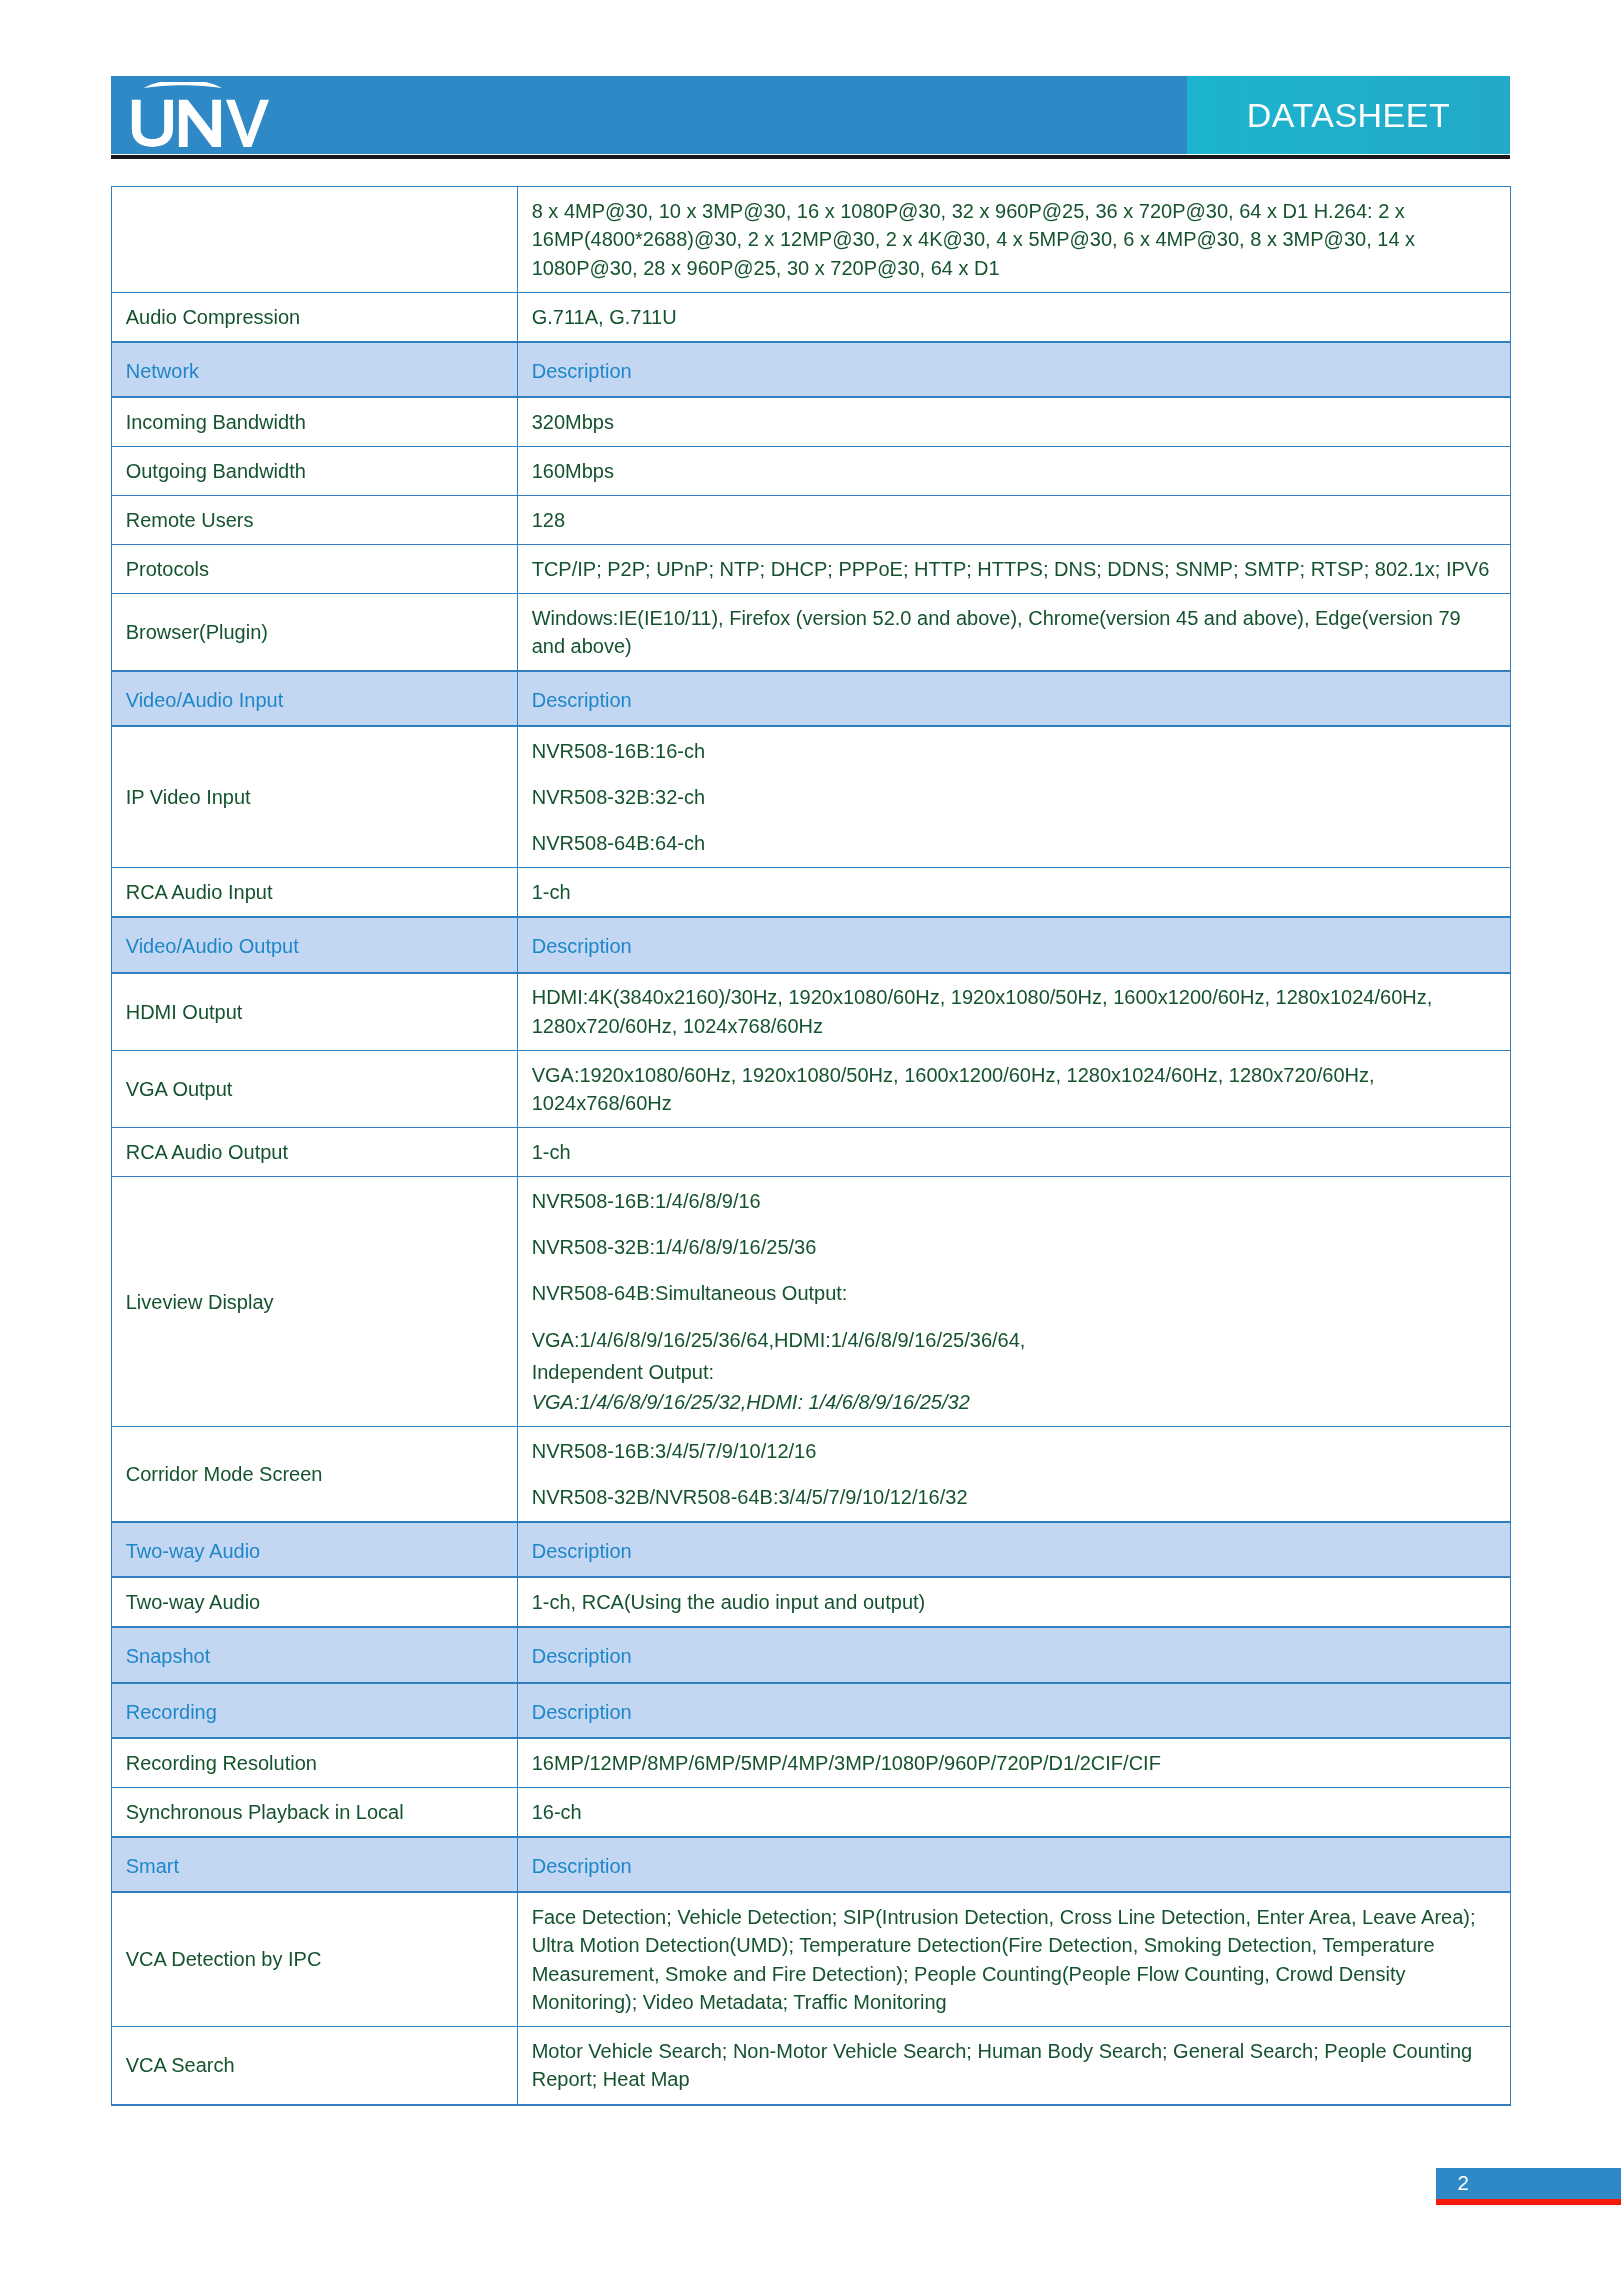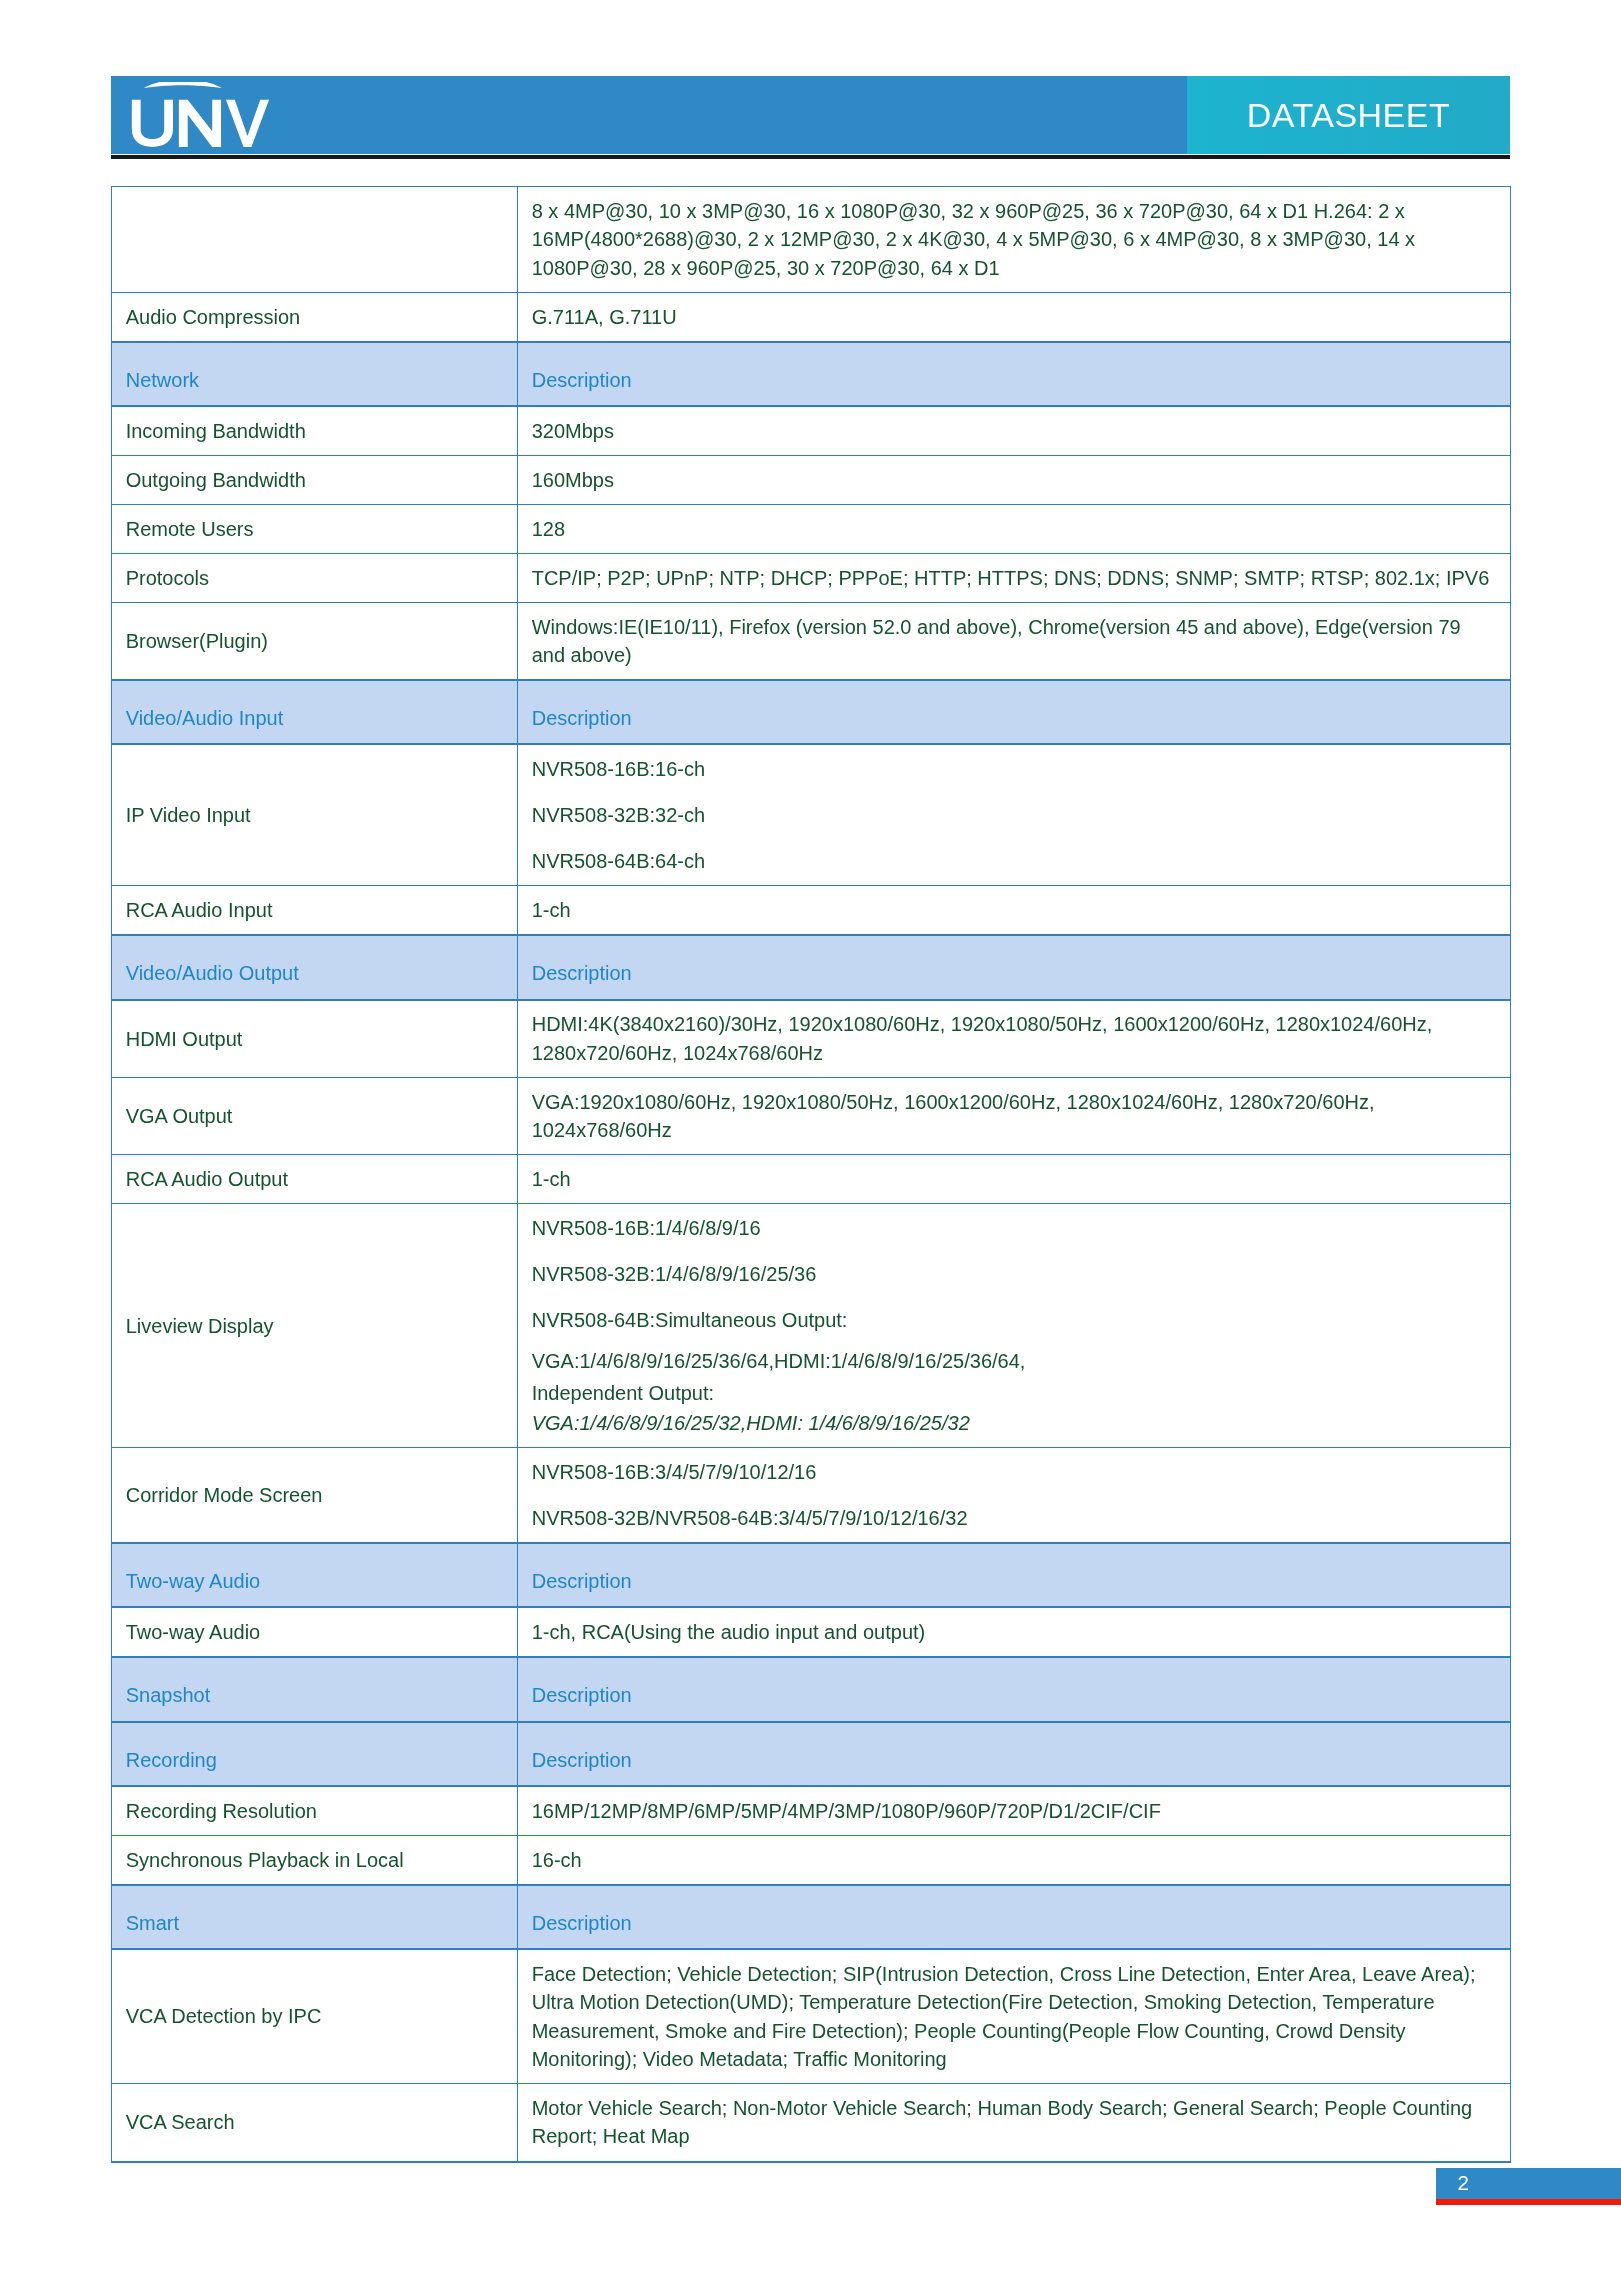--- a/index.html
+++ b/index.html
@@ -81,21 +81,21 @@
     border: 1px solid #2f7fc1;
     padding: 9.8px 13.7px;
     font-size: 20px;
     line-height: 1.42;
     vertical-align: middle;
     color: #14532d;
   }
   .spec-table tr.section td {
     background: #c3d7f2;
     color: #1f86c8;
-    padding-top: 23px;
+    padding-top: 14px;
     padding-bottom: 10.8px;
     border-top: 2px solid #2f7fc1;
     border-bottom: 2px solid #2f7fc1;
   }
   .spec-table tr.first-row td {
     border-top: 1px solid #2f7fc1;
   }
   .spec-table tr.last-row td {
     border-bottom: 2.9px solid #2f7fc1;
   }
@@ -288,21 +288,21 @@
             <p>1-ch</p>
           </div>
         </td>
       </tr>
       <tr>
         <td class="pad-tall">Liveview Display</td>
         <td class="pad-tall">
           <div class="cell-lines spaced">
             <p>NVR508-16B:1/4/6/8/9/16</p>
             <p>NVR508-32B:1/4/6/8/9/16/25/36</p>
-            <p style="margin-bottom: 13px;">NVR508-64B:Simultaneous Output:</p>
+            <p style="margin-bottom: 19px;">NVR508-64B:Simultaneous Output:</p>
             <p style="margin-bottom: 2.9px;">VGA:1/4/6/8/9/16/25/36/64,HDMI:1/4/6/8/9/16/25/36/64,</p>
             <p style="margin-bottom: 2px;">Independent Output:</p>
             <p style="margin-bottom: 0px; font-style: italic;">VGA:1/4/6/8/9/16/25/32,HDMI: 1/4/6/8/9/16/25/32</p>
           </div>
         </td>
       </tr>
       <tr>
         <td class="pad-tall">Corridor Mode Screen</td>
         <td class="pad-tall">
           <div class="cell-lines spaced">

